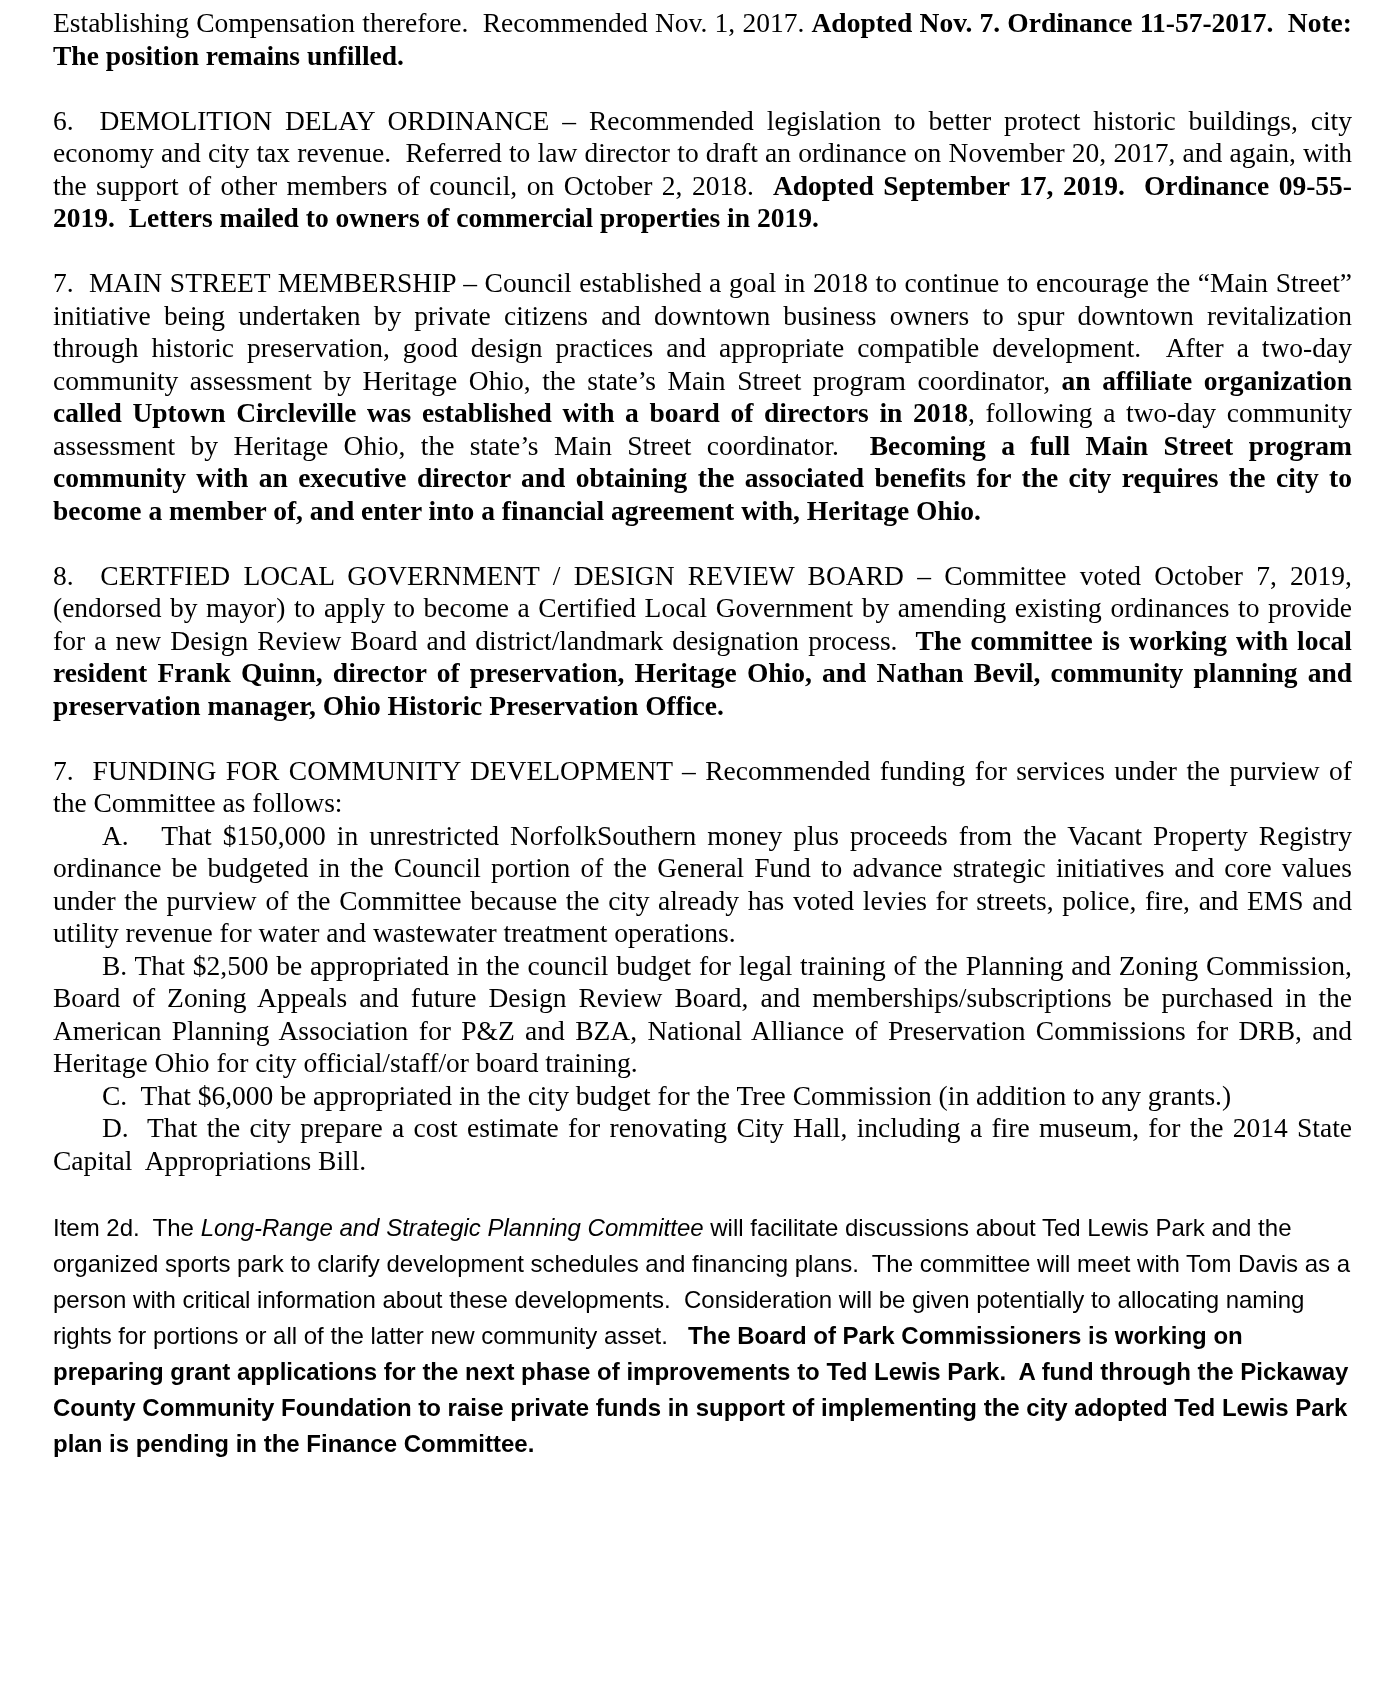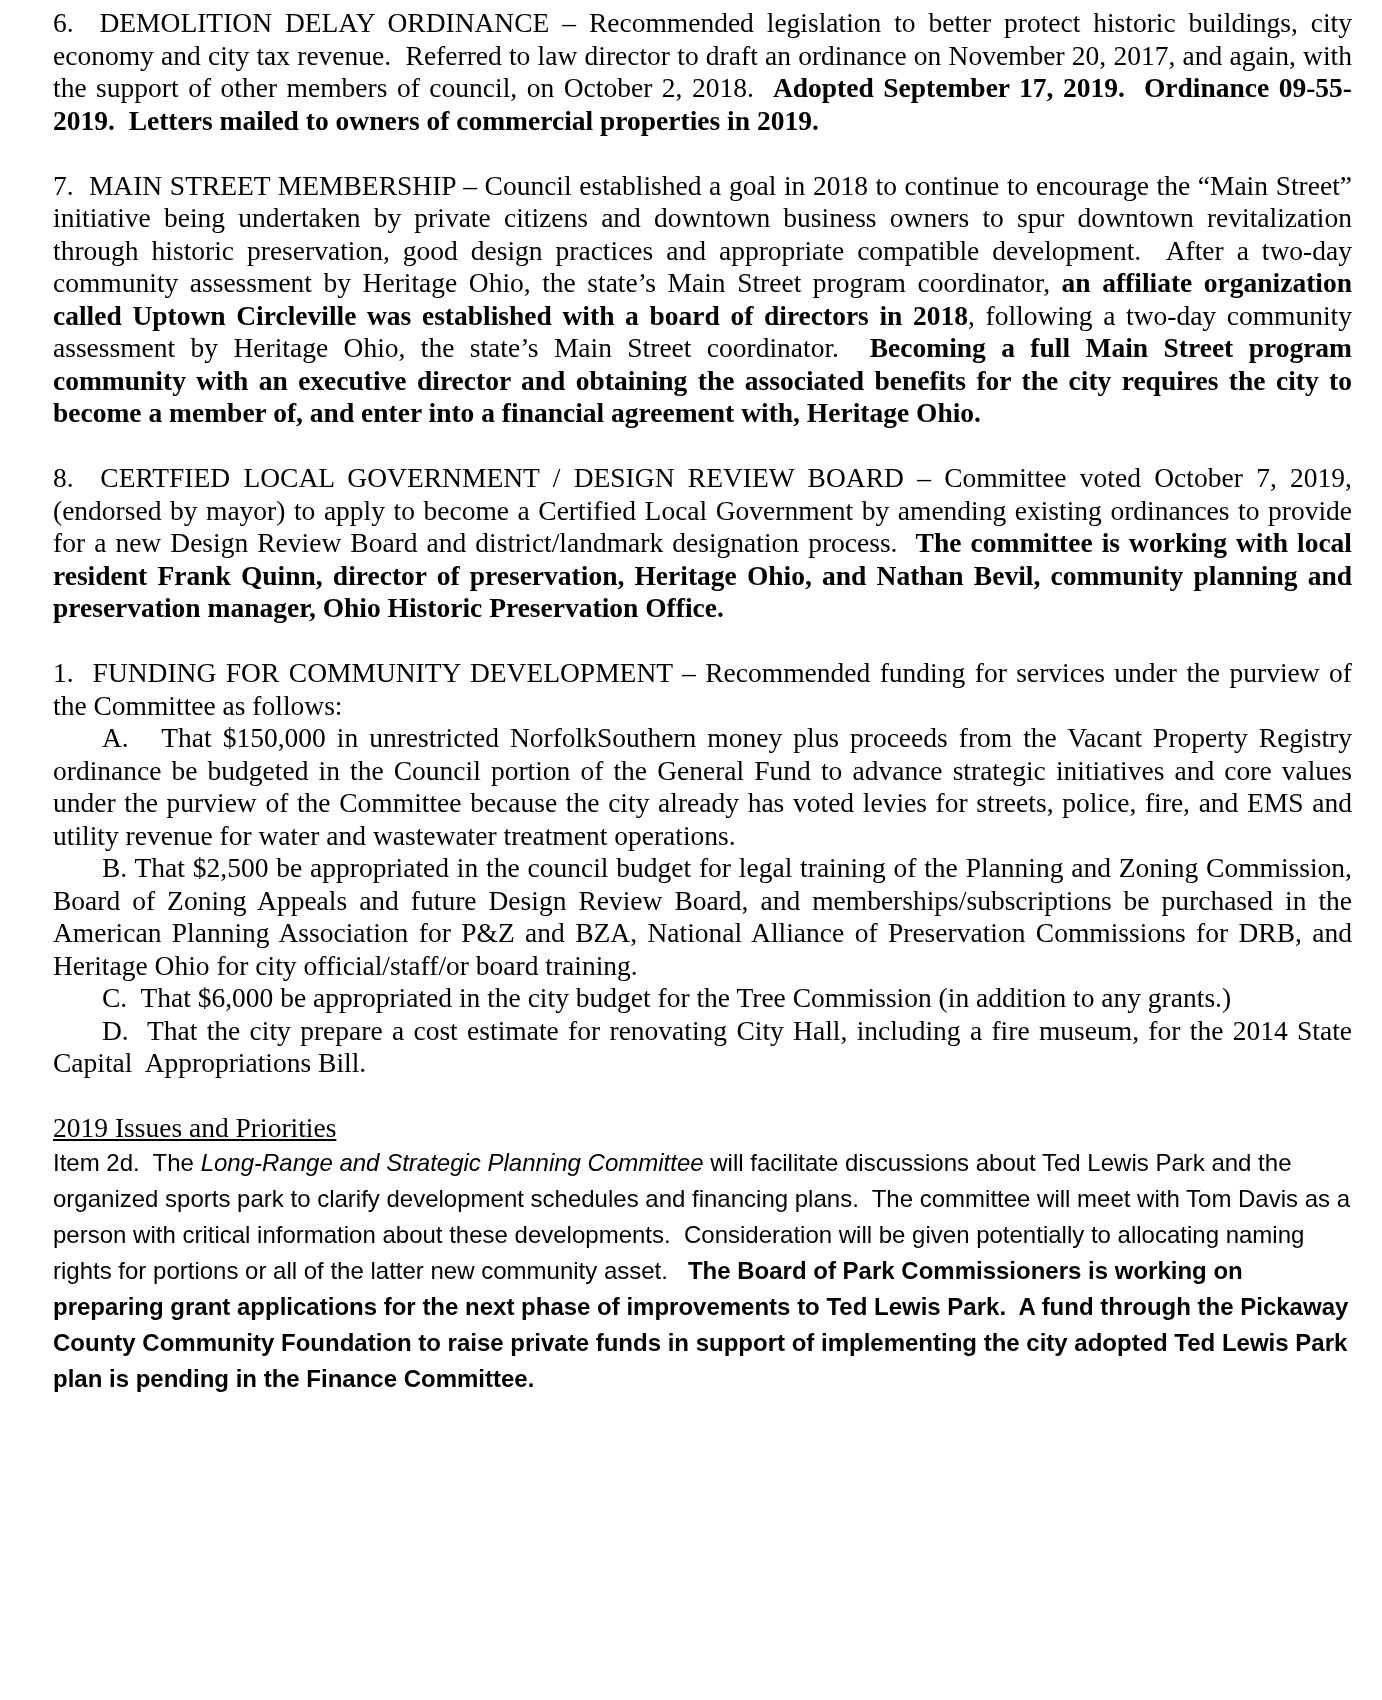--- a/index.html
+++ b/index.html
@@ -32,24 +32,24 @@
   .gap-after { margin-bottom: 32.5px; }
   .bold { font-weight: bold; }
   .italic { font-style: italic; }
   .underline { text-decoration: underline; }
 </style>
 </head>
 <body>
 
 <div class="page">
   <div style="color: rgb(0, 0, 0);">
+      <p class="para serif justify gap-after"><span>Establishing Compensation therefore.  Recommended Nov. 1, 2017. </span><span class="bold">Adopted Nov. 7. Ordinance 11-57-2017.  Note:  The position remains unfilled.</span></p>
       <p class="para serif justify gap-after"><span>6.  DEMOLITION DELAY ORDINANCE – Recommended legislation to better protect historic buildings, city economy and city tax revenue.  Referred to law director to draft an ordinance on November 20, 2017, and again, with the support of other members of council, on October 2, 2018.  </span><span class="bold">Adopted September 17, 2019.  Ordinance 09-55-2019.  Letters mailed to owners of commercial properties in 2019.</span></p>
       <p class="para serif justify gap-after"><span>7.  MAIN STREET MEMBERSHIP – Council established a goal in 2018 to continue to encourage the “Main Street” initiative being undertaken by private citizens and downtown business owners to spur downtown revitalization through historic preservation, good design practices and appropriate compatible development.  After a two-day community assessment by Heritage Ohio, the state’s Main Street program coordinator, </span><span class="bold">an affiliate organization called Uptown Circleville was established with a board of directors in 2018</span><span>, following a two-day community assessment by Heritage Ohio, the state’s Main Street coordinator.  </span><span class="bold">Becoming a full Main Street program community with an executive director and obtaining the associated benefits for the city requires the city to become a member of, and enter into a financial agreement with, Heritage Ohio.</span></p>
       <p class="para serif justify gap-after"><span>8.  CERTFIED LOCAL GOVERNMENT / DESIGN REVIEW BOARD – Committee voted October 7, 2019, (endorsed by mayor) to apply to become a Certified Local Government by amending existing ordinances to provide for a new Design Review Board and district/landmark designation process.  </span><span class="bold">The committee is working with local resident Frank Quinn, director of preservation, Heritage Ohio, and Nathan Bevil, community planning and preservation manager, Ohio Historic Preservation Office.</span></p>
-      <p class="para serif justify"><span>1.  FUNDING FOR COMMUNITY DEVELOPMENT – Recommended funding for services under the purview of the Committee as follows:</span></p>
+      <p class="para serif justify"><span>7.  FUNDING FOR COMMUNITY DEVELOPMENT – Recommended funding for services under the purview of the Committee as follows:</span></p>
       <p class="para serif justify indent"><span>A.   That $150,000 in unrestricted NorfolkSouthern money plus proceeds from the Vacant Property Registry ordinance be budgeted in the Council portion of the General Fund to advance strategic initiatives and core values under the purview of the Committee because the city already has voted levies for streets, police, fire, and EMS and utility revenue for water and wastewater treatment operations.</span></p>
       <p class="para serif justify indent"><span>B. That $2,500 be appropriated in the council budget for legal training of the Planning and Zoning Commission, Board of Zoning Appeals and future Design Review Board, and memberships/subscriptions be purchased in the American Planning Association for P&amp;Z and BZA, National Alliance of Preservation Commissions for DRB, and Heritage Ohio for city official/staff/or board training.</span></p>
       <p class="para serif justify indent"><span>C.  That $6,000 be appropriated in the city budget for the Tree Commission (in addition to any grants.)</span></p>
       <p class="para serif justify indent gap-after"><span>D.  That the city prepare a cost estimate for renovating City Hall, including a fire museum, for the 2014 State Capital  Appropriations Bill.</span></p>
-      <p class="para serif"><span class="underline">2019 Issues and Priorities</span></p>
       <p class="para sans"><span>Item 2d.  The </span><span class="italic">Long-Range and Strategic Planning Committee</span><span> will facilitate discussions about Ted Lewis Park and the organized sports park to clarify development schedules and financing plans.  The committee will meet with Tom Davis as a person with critical information about these developments.  Consideration will be given potentially to allocating naming rights for portions or all of the latter new community asset.   </span><span class="bold">The Board of Park Commissioners is working on preparing grant applications for the next phase of improvements to Ted Lewis Park.  A fund through the Pickaway County Community Foundation to raise private funds in support of implementing the city adopted Ted Lewis Park plan is pending in the Finance Committee.</span></p>
     </div>
 </div>
 
 </body></html>

